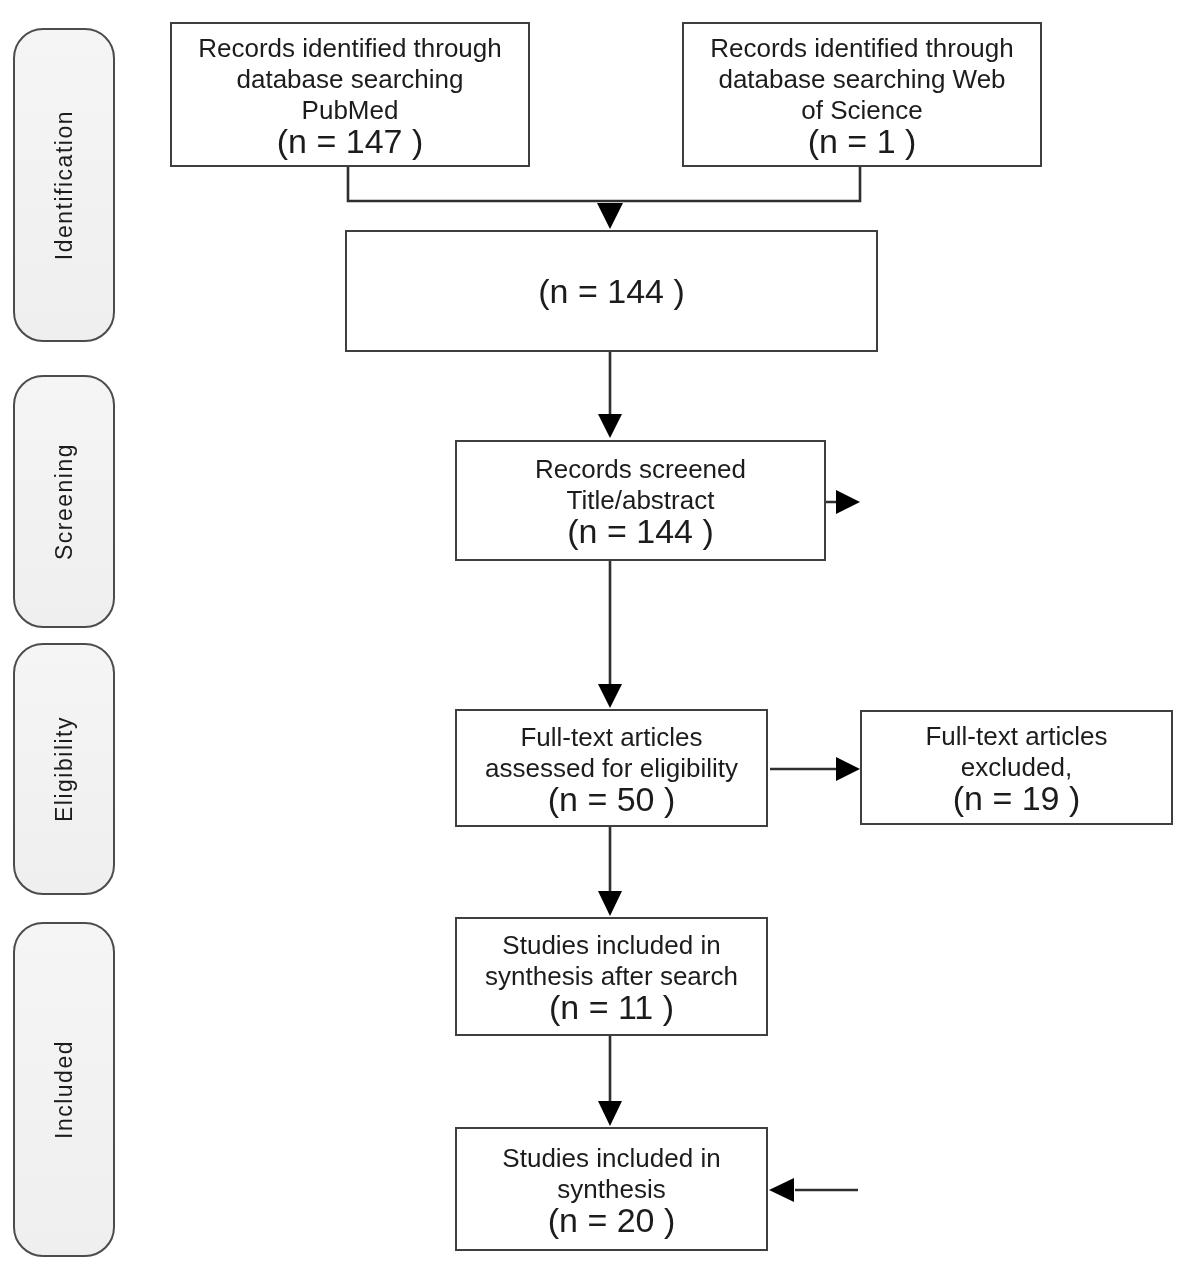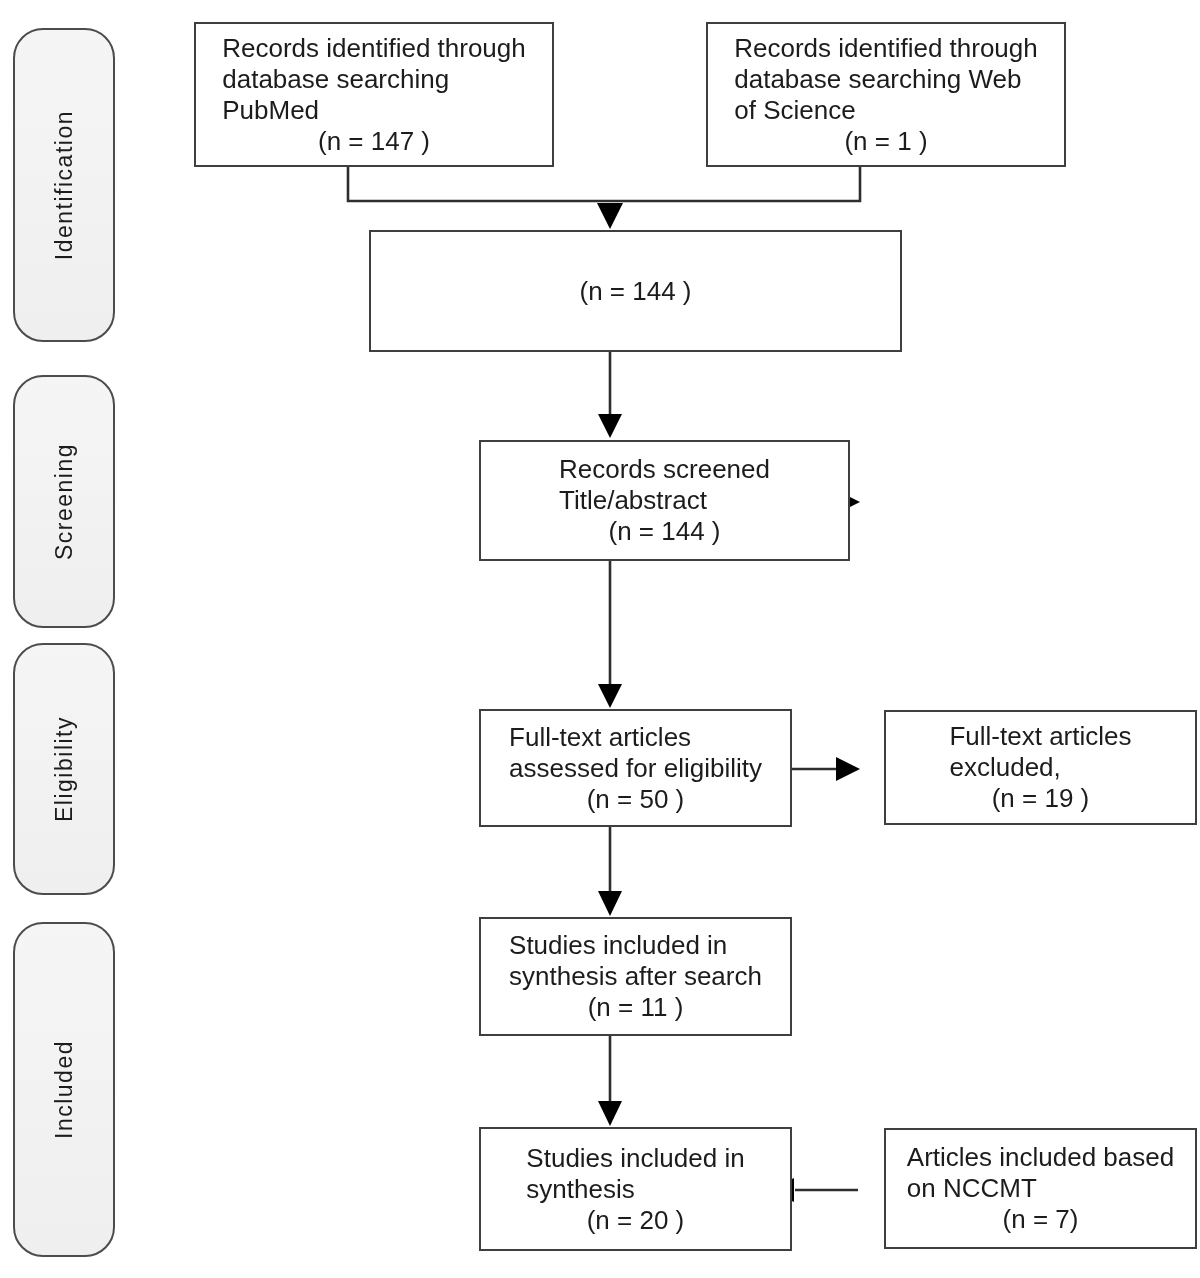--- a/index.html
+++ b/index.html
@@ -23,25 +23,25 @@
   }
   .connectors{position:absolute;left:0;top:0;width:1200px;height:1278px;}
   .cline{stroke:var(--connector);stroke-width:2.6;fill:none;}
   .ahead{fill:var(--arrowhead);stroke:none;}
   .box{
     position:absolute;
     box-sizing:border-box;
     background:var(--box-fill);
     border:2.5px solid var(--box-border);
     display:flex;align-items:center;justify-content:center;
-    margin-left:24px;
+    text-align:center;
   }
   .box-inner{display:flex;flex-direction:column;align-items:center;justify-content:center;}
   .box-text{white-space:pre-line;font-size:26px;line-height:31px;}
-  .box-count{font-size:26px;line-height:31px;}
+  .box-count{font-size:34px;line-height:31px;}
   .stage{
     position:absolute;
     left:13px;width:102px;
     box-sizing:border-box;
     background:linear-gradient(180deg,#f5f5f5 0%,#efefef 100%);
     border:2.5px solid var(--sidebar-border);
     border-radius:30px;
     display:flex;align-items:center;justify-content:center;
   }
   .stage-label{
@@ -164,21 +164,14 @@
   </div>
 
   <div class="box" style="left:455px;top:1127px;width:313px;height:124px">
     <div class="box-inner">
       <span class="box-text">Studies included in
 synthesis</span>
       <span class="box-count">(n = 20 )</span>
     </div>
   </div>
 
-  <div class="box" style="left:860px;top:1128px;width:313px;height:121px">
-    <div class="box-inner">
-      <span class="box-text">Articles included based
-on NCCMT</span>
-      <span class="box-count">(n = 7)</span>
-    </div>
-  </div>
 
 </div>
 
 </body></html>

